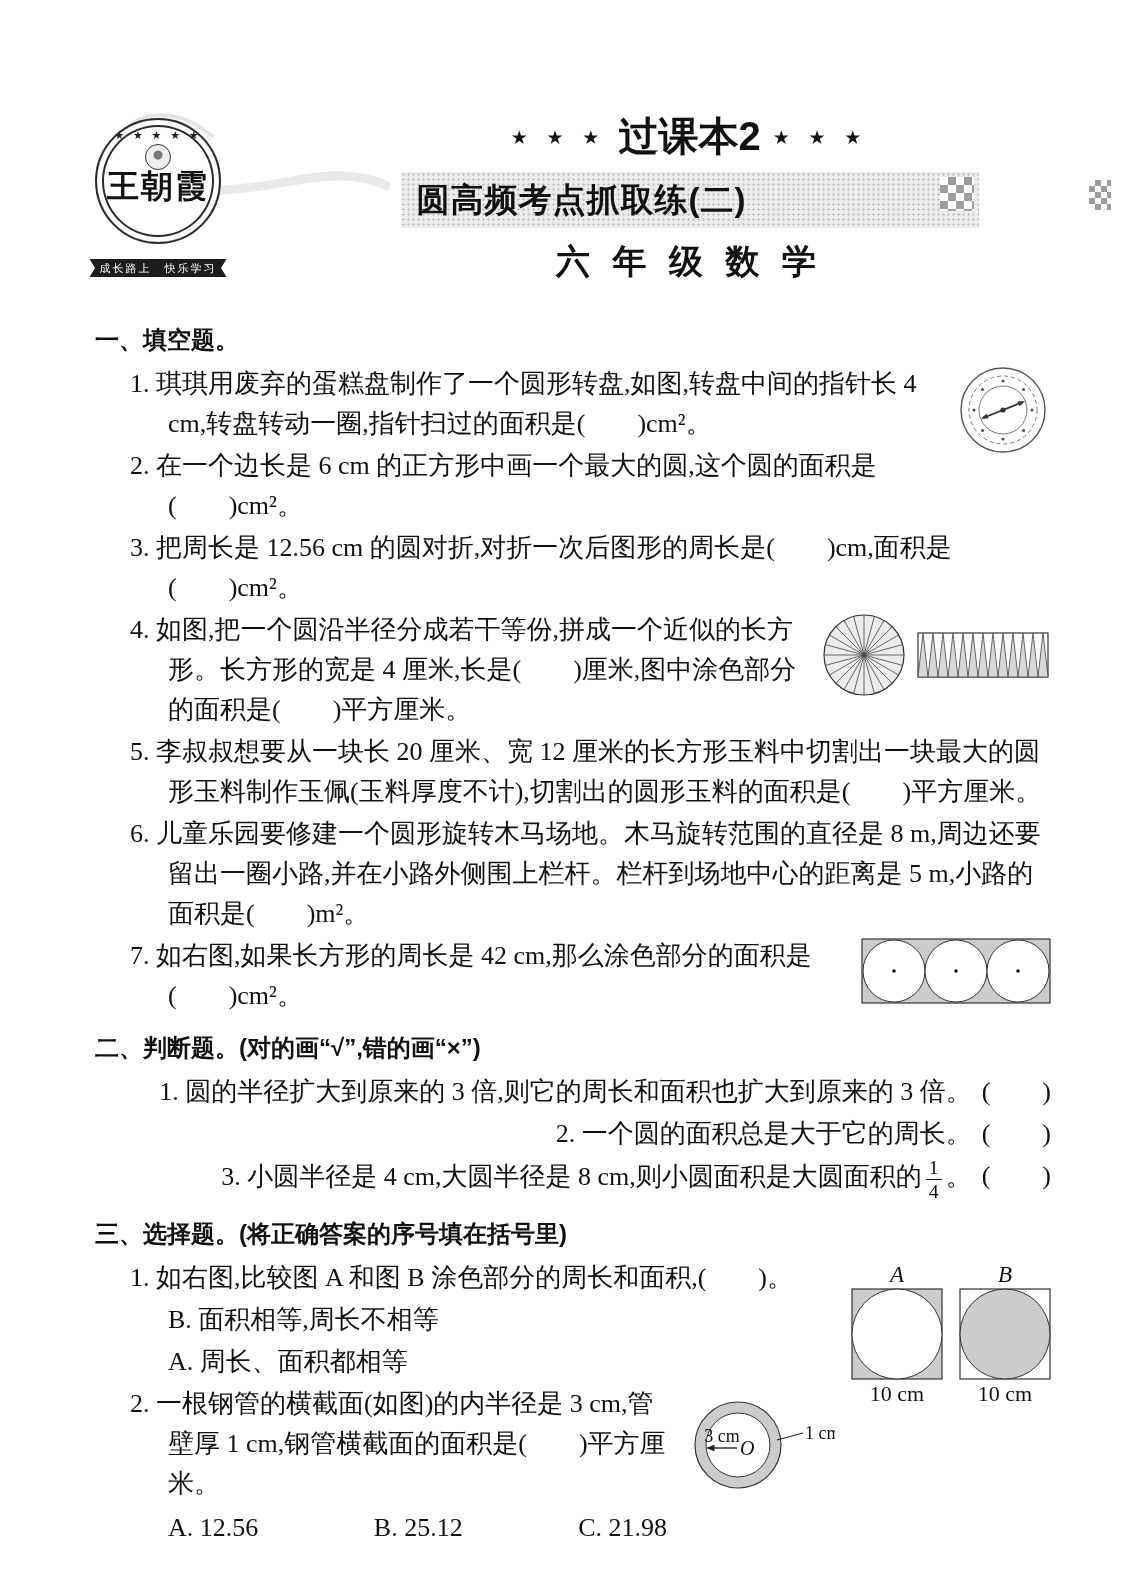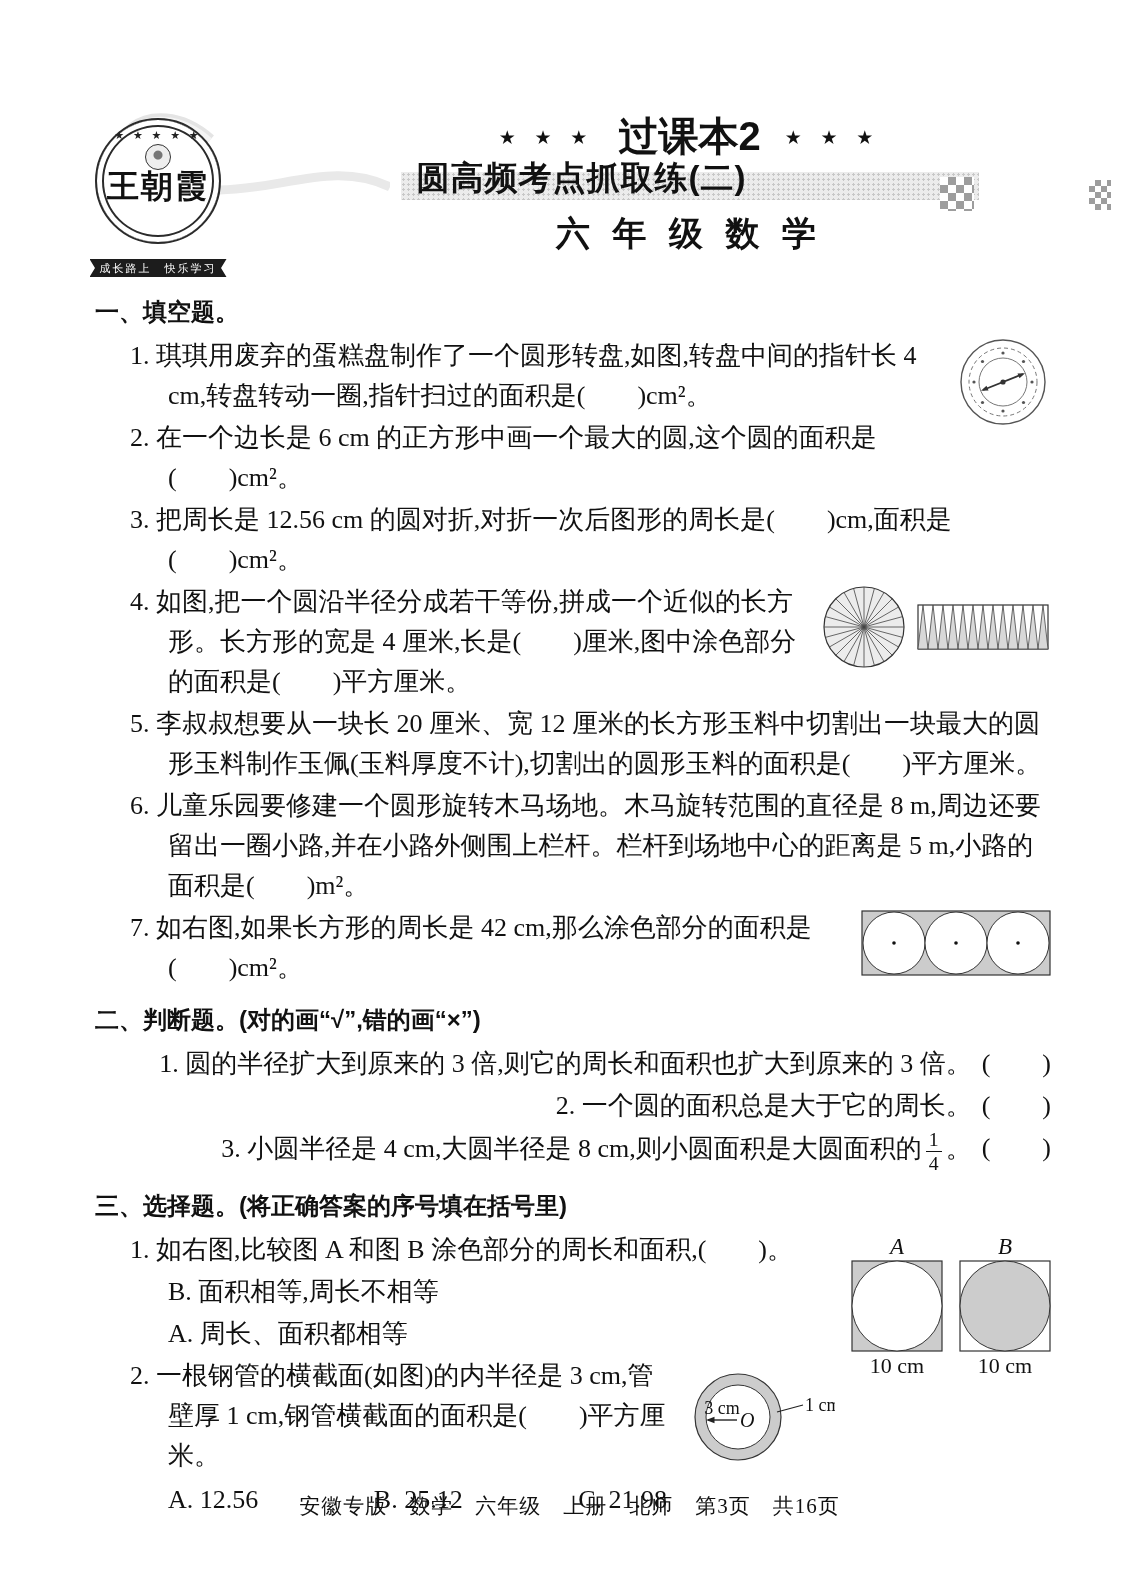--- a/index.html
+++ b/index.html
@@ -30,26 +30,26 @@
     font-family:"Liberation Serif",serif; }
   .logo-ribbon {
     display:inline-block; margin-top:-6px; background:#1c1c1c; color:#fff;
     font-size:11px; line-height:18px; padding:0 10px; letter-spacing:2px;
     clip-path:polygon(0 0,100% 0,96% 50%,100% 100%,0 100%,4% 50%);
   }
   .head-col { text-align:center; }
   .star-line { line-height:48px; white-space:nowrap; }
   .star-line .stars { font-size:19px; letter-spacing:7px; vertical-align:6px; }
   .star-line .big {
-    font-size:40px; font-weight:bold; margin:0 24px;
+    font-size:40px; font-weight:bold; margin:0 12px;
     font-family:"Liberation Sans","DejaVu Sans",sans-serif;
   }
   .banner-row { position:relative; margin-top:6px; display:flex; justify-content:center; }
   .banner {
-    position:relative; width:578px; height:28px; display:flex; align-items:flex-end;
+    position:relative; width:578px; height:56px; display:flex; align-items:center;
     background-color:#ececec;
     background-image:radial-gradient(#c7c7c7 1px, transparent 1.2px);
     background-size:5px 5px;
   }
   .banner-text {
     font-family:"Liberation Sans","DejaVu Sans",sans-serif;
     font-weight:bold; font-size:33px; line-height:44px; margin-left:16px; letter-spacing:1px;
   }
   .checker {
     background:conic-gradient(#9d9d9d 90deg,#fff 90deg 180deg,#9d9d9d 180deg 270deg,#fff 270deg);
@@ -271,14 +271,13 @@
       <span class="qtext">2. 一根钢管的横截面(如图)的内半径是 3 cm,管壁厚 1 cm,钢管横截面的面积是(　　)平方厘米。</span>
       <div class="optrow">
         <span>A. 12.56</span>
         <span>B. 25.12</span>
         <span>C. 21.98</span>
       </div>
     </div>
 
   </main>
 
-  <footer class="footer">安徽专版　数学　六年级　上册　北师　第3页　共16页</footer>
 </div>
 
 </body></html>

